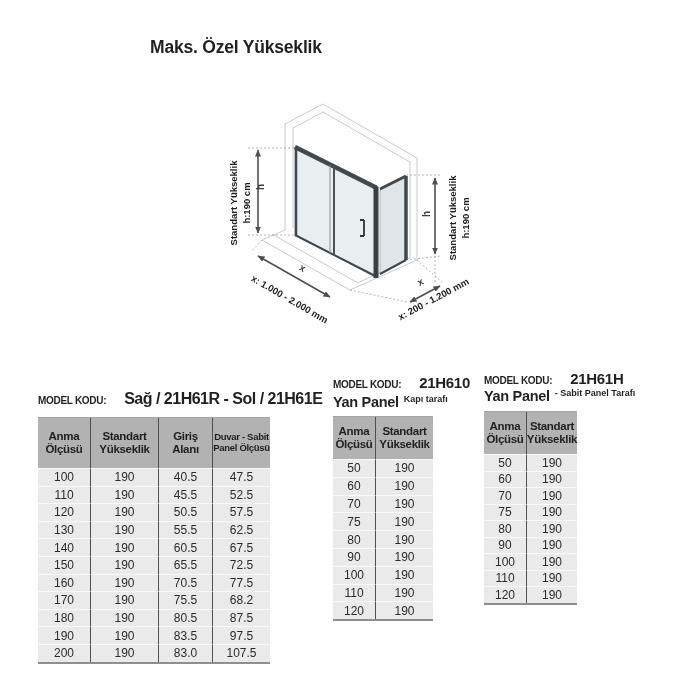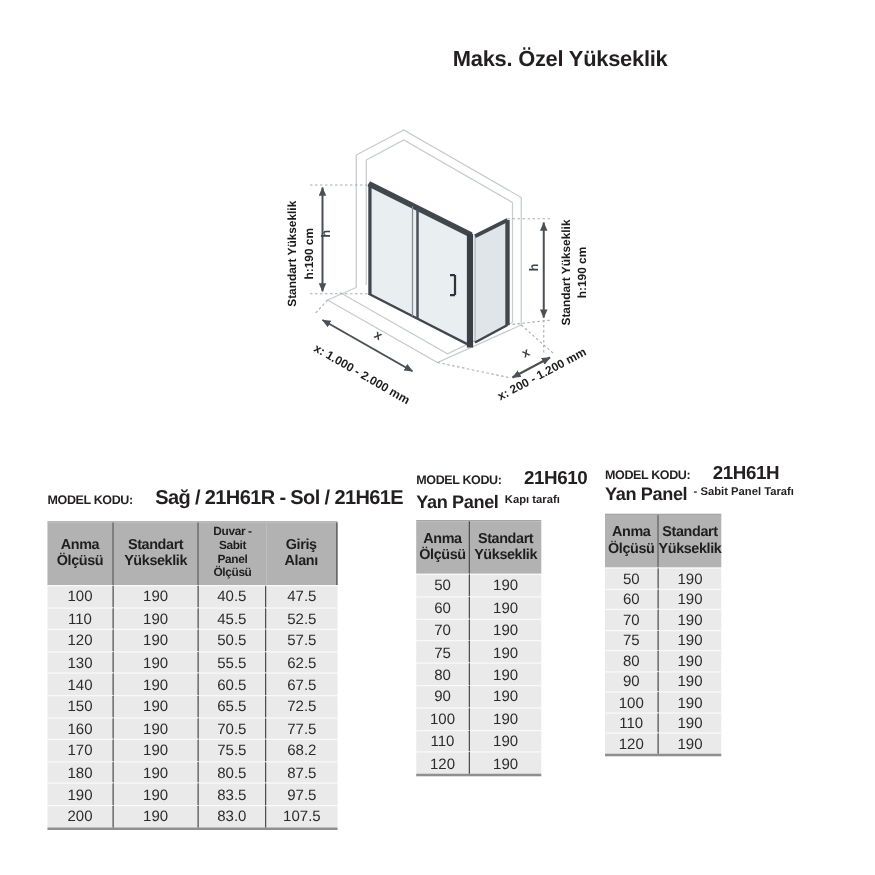--- a/index.html
+++ b/index.html
@@ -1,21 +1,21 @@
 <!DOCTYPE html>
 <html><head>
 <meta charset="utf-8">
 <style>
   html,body{margin:0;padding:0;}
   body{
     width:700px;height:700px;background:#ffffff;position:relative;
     font-family:"Liberation Sans",sans-serif;color:#231f20;overflow:hidden;
   }
   .title{
-    position:absolute;left:134px;top:36px;width:400px;text-align:right;
+    position:absolute;left:150px;top:36px;width:400px;text-align:left;
     font-weight:bold;font-size:17.5px;line-height:1.32;letter-spacing:-0.2px;
   }
   .diagram{position:absolute;left:210px;top:90px;width:280px;height:248px;}
   .diagram svg{font-family:"Liberation Sans",sans-serif;}
   .dimtext{font-size:9.5px;font-weight:bold;fill:#1c1c1c;}
   .dimletter{font-size:10px;font-weight:bold;fill:#3c4145;}
 
   .tblock{position:absolute;}
   .caption{display:flex;align-items:baseline;gap:18px;white-space:nowrap;}
   .mk{font-size:10px;font-weight:bold;letter-spacing:-0.3px;}
@@ -138,24 +138,24 @@
   <div class="tblock" id="t1">
     <div class="caption">
       <span class="mk">MODEL KODU:</span>
       <span class="code">Sağ / 21H61R - Sol / 21H61E</span>
     </div>
     <div class="tbl">
       <div class="th">Anma
 Ölçüsü</div>
       <div class="th">Standart
 Yükseklik</div>
+      <div class="th">Giriş
+Alanı</div>
       <div class="th small lastcol">Duvar - Sabit
 Panel Ölçüsü</div>
-      <div class="th">Giriş
-Alanı</div>
     <div class="td">100</div>
         <div class="td">190</div>
         <div class="td">40.5</div>
         <div class="td lastcol">47.5</div>
         <div class="td">110</div>
         <div class="td">190</div>
         <div class="td">45.5</div>
         <div class="td lastcol">52.5</div>
         <div class="td">120</div>
         <div class="td">190</div>

